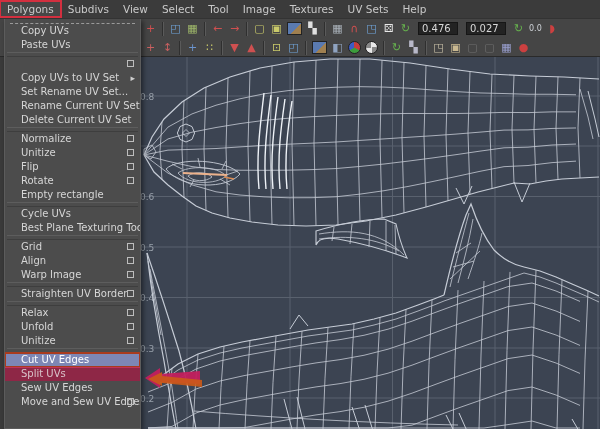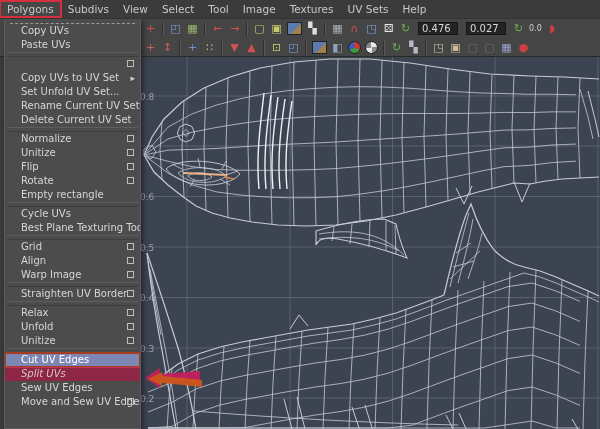--- a/index.html
+++ b/index.html
@@ -35,21 +35,21 @@
               z-index:20;box-shadow:2px 2px 5px rgba(0,0,0,.5);border:1px solid #5c5c5c;border-top:none;
               overflow:hidden;}
   .tearoff{height:5px;border-bottom:1px dashed #9a9a9a;margin:0 5px 0 5px;}
   .menu-item{position:relative;height:14px;line-height:14px;color:#d6d6d6;font-size:10px;
              padding-left:16px;white-space:nowrap;cursor:default;}
   .menu-item .optbox{position:absolute;right:6px;top:3px;width:7px;height:7px;border:1px solid #bdbdbd;}
   .menu-item .subarr{position:absolute;right:5px;top:0;font-size:9px;color:#cfcfcf;}
   .menu-sep{height:5px;margin:0 2px;border-bottom:1px solid #3e3e3e;box-shadow:0 1px 0 #5d5d5d inset;}
   .mi-hl{background:#7d87b5;color:#ffffff;}
   .ann-box{outline:2px solid #a93b1e;outline-offset:-1px;}
-  .ann-fill{background:#8e2746;color:#d9c3ca;box-shadow:0 1px 0 #c03358 inset;font-style:italic;}
+  .ann-fill{background:#8e2746;color:#d9c3ca;box-shadow:0 1px 0 #c03358 inset;}
 
   
   .arrow-svg{position:absolute;left:138px;top:360px;z-index:40;}
 </style>
 </head>
 <body>
 
 <div id="app">
 
   <div class="viewport">
@@ -249,21 +249,21 @@
       <span class="mb-item">Help</span>
     </div>
 
   <div class="menu-panel" id="menupanel">
     <div class="tearoff"></div>
   <div class="menu-item"><span>Copy UVs</span></div>
       <div class="menu-item"><span>Paste UVs</span></div>
       <div class="menu-sep"></div>
       <div class="menu-item"><span class="optbox"></span></div>
       <div class="menu-item"><span>Copy UVs to UV Set</span><span class="subarr">▸</span></div>
-      <div class="menu-item"><span>Set Unfold UV Set...</span></div>
+      <div class="menu-item"><span>Set Rename UV Set...</span></div>
       <div class="menu-item"><span>Rename Current UV Set...</span></div>
       <div class="menu-item"><span>Delete Current UV Set</span></div>
       <div class="menu-sep"></div>
       <div class="menu-item"><span>Normalize</span><span class="optbox"></span></div>
       <div class="menu-item"><span>Unitize</span><span class="optbox"></span></div>
       <div class="menu-item"><span>Flip</span><span class="optbox"></span></div>
       <div class="menu-item"><span>Rotate</span><span class="optbox"></span></div>
       <div class="menu-item"><span>Empty rectangle</span></div>
       <div class="menu-sep"></div>
       <div class="menu-item"><span>Cycle UVs</span></div>

